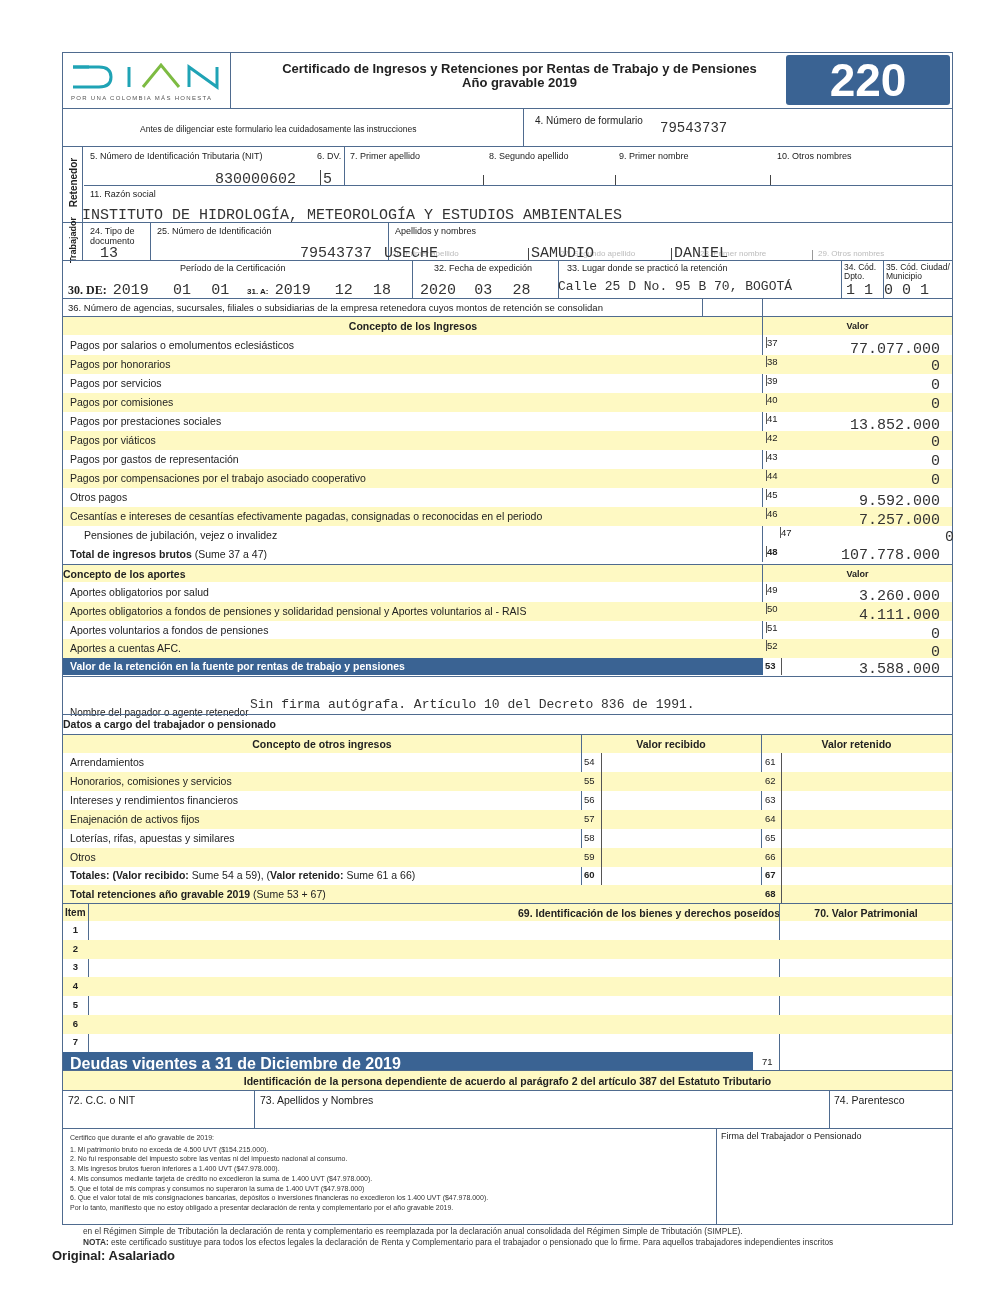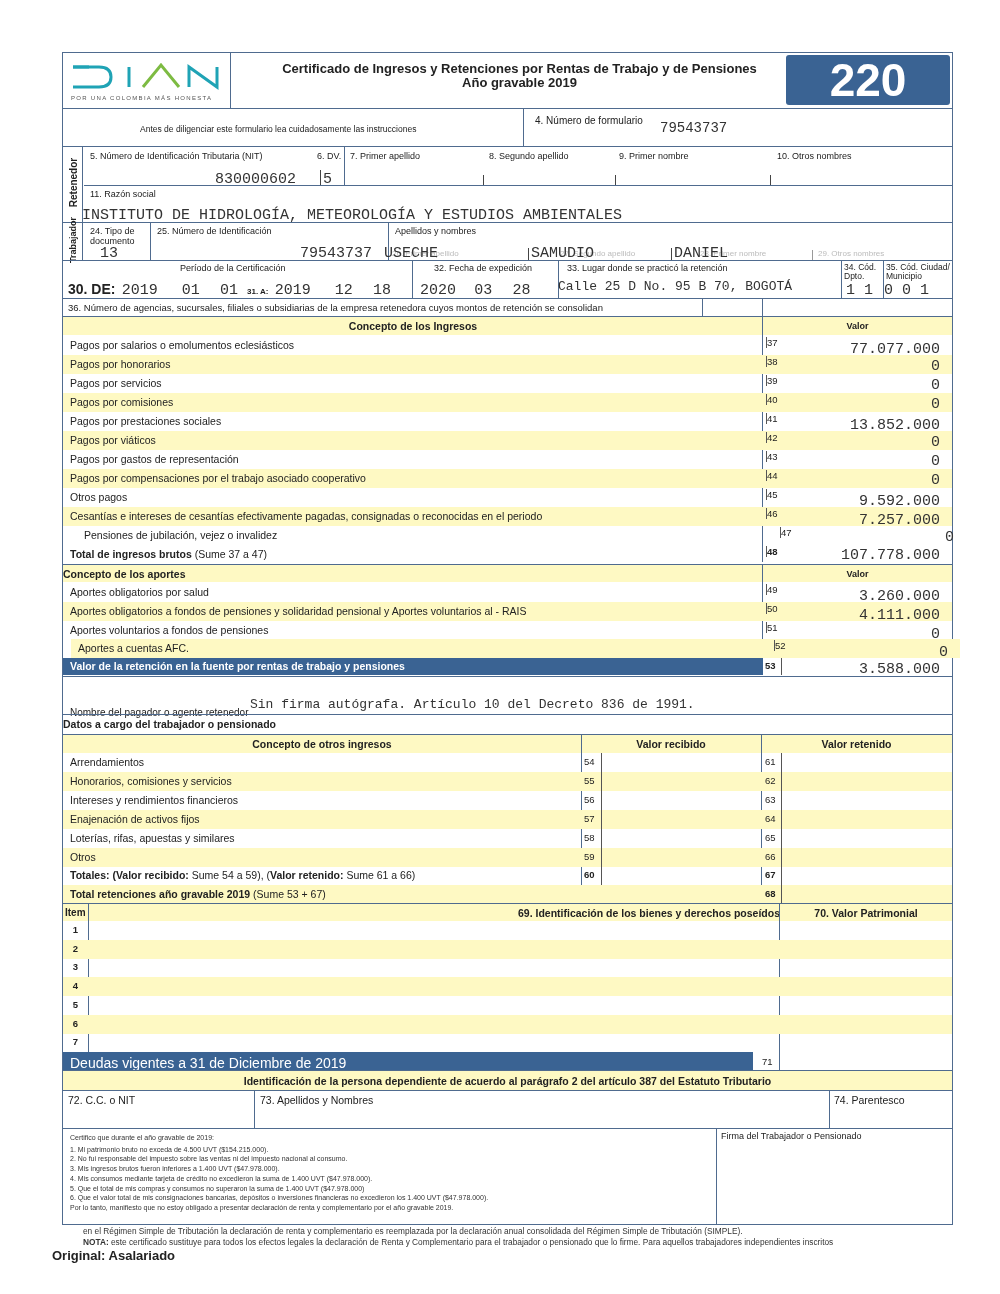--- a/index.html
+++ b/index.html
@@ -83,21 +83,21 @@
 <div class="abs mono" style="left:531px;top:245px;font-size:15px">SAMUDIO</div>
 <div class="vl" style="left:671px;top:248px;height:12px;background:#444"></div>
 <div class="abs faint" style="left:700px;top:249px">28. Primer nombre</div>
 <div class="abs mono" style="left:674px;top:245px;font-size:15px">DANIEL</div>
 <div class="vl" style="left:812px;top:250px;height:10px;background:#999"></div>
 <div class="abs faint" style="left:818px;top:249px">29. Otros nombres</div>
 <div class="hl" style="left:62px;top:260px;width:891px"></div>
 
 <div class="abs lbl" style="left:180px;top:263px">Período de la Certificación</div>
 <div class="abs" style="left:68px;top:280px;font-size:15px">
-  <span style="font-size:14px;font-weight:bold;font-family:Liberation Sans, sans-serif">30. DE:</span>
+  <span style="font-size:12px;font-weight:bold;font-family:Liberation Serif, serif">30. DE:</span>
   <span class="mono" style="margin-left:2px">2019</span>
   <span class="mono" style="margin-left:20px">01</span>
   <span class="mono" style="margin-left:16px">01</span>
 </div>
 <div class="abs" style="left:247px;top:280px;font-size:15px">
   <span style="font-size:8px;font-weight:bold;font-family:'Liberation Sans',sans-serif">31. A:</span>
   <span class="mono" style="margin-left:2px">2019</span>
   <span class="mono" style="margin-left:20px">12</span>
   <span class="mono" style="margin-left:16px">18</span>
 </div>
@@ -205,21 +205,21 @@
     <div class="row shade" style="top: 602px;">
       <div class="t">Aportes obligatorios a fondos de pensiones y solidaridad pensional y Aportes voluntarios al - RAIS</div>
       <div class="n">50</div>
       <div class="v" style="top:5px">4.111.000</div>
     </div>
     <div class="row" style="top: 621px;">
       <div class="t">Aportes voluntarios a fondos de pensiones</div>
       <div class="n">51</div>
       <div class="v" style="top:5px">0</div>
     </div>
-    <div class="row shade" style="top: 639px; margin-left: 8px;">
+    <div class="row shade" style="top: 639px;">
       <div class="t">Aportes a cuentas AFC.</div>
       <div class="n">52</div>
       <div class="v" style="top:5px">0</div>
     </div>
   </div>
 <div class="abs blue" style="left:63px;top:658px;width:700px;height:17px">
   <div style="position:absolute;left:7px;top:2px;font-size:10.5px;font-weight:bold">Valor de la retención en la fuente por rentas de trabajo y pensiones</div>
 </div>
 <div class="abs" style="left:765px;top:660px;font-size:9.5px;font-weight:bold">53</div>
 <div class="vl" style="left:781px;top:658px;height:17px;background:#555"></div>
@@ -347,21 +347,21 @@
       <div style="position:absolute;left:26px;top:0;width:690px;height:19px"></div>
       <div style="position:absolute;left:717px;top:0;width:172px;height:19px"></div>
     </div>
     <div class="row" style="top: 1033.2px; height: 19px;">
       <div style="position:absolute;left:0;width:25px;text-align:center;top:3px;font-size:9.5px;font-weight:bold">7</div>
       <div style="position:absolute;left:26px;top:0;width:690px;height:19px"></div>
       <div style="position:absolute;left:717px;top:0;width:172px;height:19px"></div>
     </div>
   </div>
 <div class="abs blue" style="left:63px;top:1052px;width:690px;height:18px">
-  <div style="position:absolute;left:7px;top:3px;font-size:14px;font-weight:normal">Deudas vigentes a 31 de Diciembre de 2019</div>
+  <div style="position:absolute;left:7px;top:3px;font-size:16px;font-weight:bold">Deudas vigentes a 31 de Diciembre de 2019</div>
 </div>
 <div class="abs" style="left:762px;top:1056px;font-size:9.5px">71</div>
 <div class="vl" style="left:779px;top:1052px;height:18px"></div>
 <div class="hl" style="left:62px;top:1070px;width:891px"></div>
 
 <div class="abs shade" style="left:63px;top:1071px;width:889px;height:19px;text-align:center;font-weight:bold;font-size:10.5px;padding-top:4px">Identificación de la persona dependiente de acuerdo al parágrafo 2 del artículo 387 del Estatuto Tributario</div>
 <div class="hl" style="left:62px;top:1090px;width:891px"></div>
 <div class="abs" style="left:68px;top:1094px;font-size:10.5px">72. C.C. o  NIT</div>
 <div class="vl" style="left:254px;top:1090px;height:38px"></div>
 <div class="abs" style="left:260px;top:1094px;font-size:10.5px">73. Apellidos y Nombres</div>

